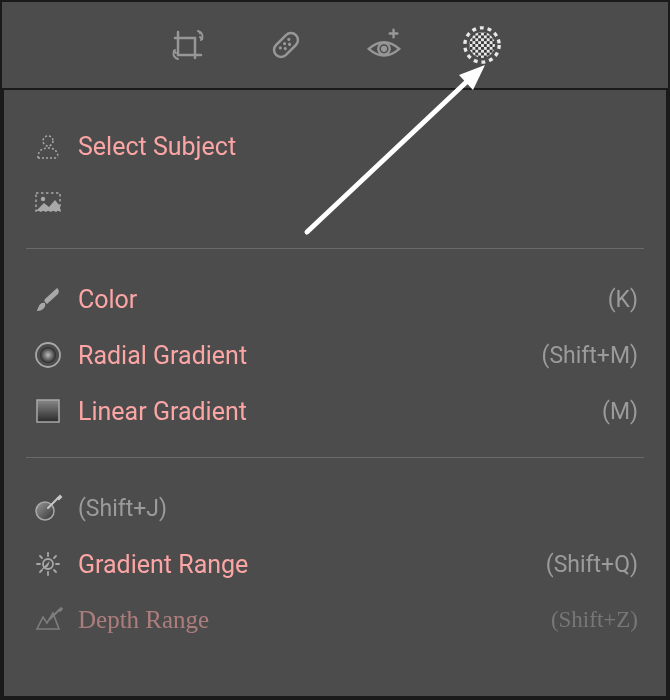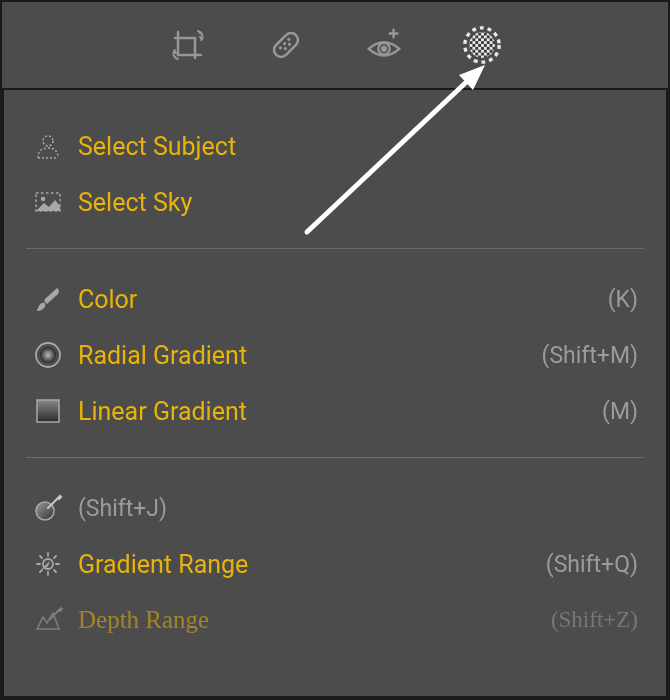--- a/index.html
+++ b/index.html
@@ -71,21 +71,21 @@
     .menu-icon {
       width: 32px;
       height: 32px;
       margin-right: 14px;
       display: flex;
       align-items: center;
       justify-content: center;
       flex-shrink: 0;
     }
     .menu-label {
-      color: #eab308;
+      color: #fca5a5;
       font-size: 25px;
       font-weight: 400;
       flex: 1;
     }
     .menu-shortcut {
       color: #9b9b9b;
       font-size: 23px;
       font-weight: 400;
     }
     .arrow-overlay {
@@ -176,21 +176,20 @@
       <div class="menu-item">
         <div class="menu-icon">
           <svg width="30" height="30" viewBox="0 0 30 30">
             <g stroke="#a8a8a8" stroke-width="1.5" fill="none">
               <rect x="3" y="6" width="24" height="18" stroke-dasharray="2.5 2.5"></rect>
               <circle cx="10" cy="12" r="2.2" fill="#a8a8a8" stroke="none"></circle>
               <path d="M3 24 L11 16 L16 20 L22 13 L27 19 L27 24 Z" fill="#a8a8a8" stroke="none"></path>
             </g>
           </svg>
         </div>
-        <span class="menu-label">Select Sky</span>
       </div>
     </div>
 
     <div class="divider"></div>
 
     <div class="group tight">
       <div class="menu-item">
         <div class="menu-icon">
           <svg width="30" height="30" viewBox="0 0 30 30">
             <path d="M24 4 Q27 6 25 10 L14 20 Q10 17 12 15 Z" fill="#a8a8a8"></path>

